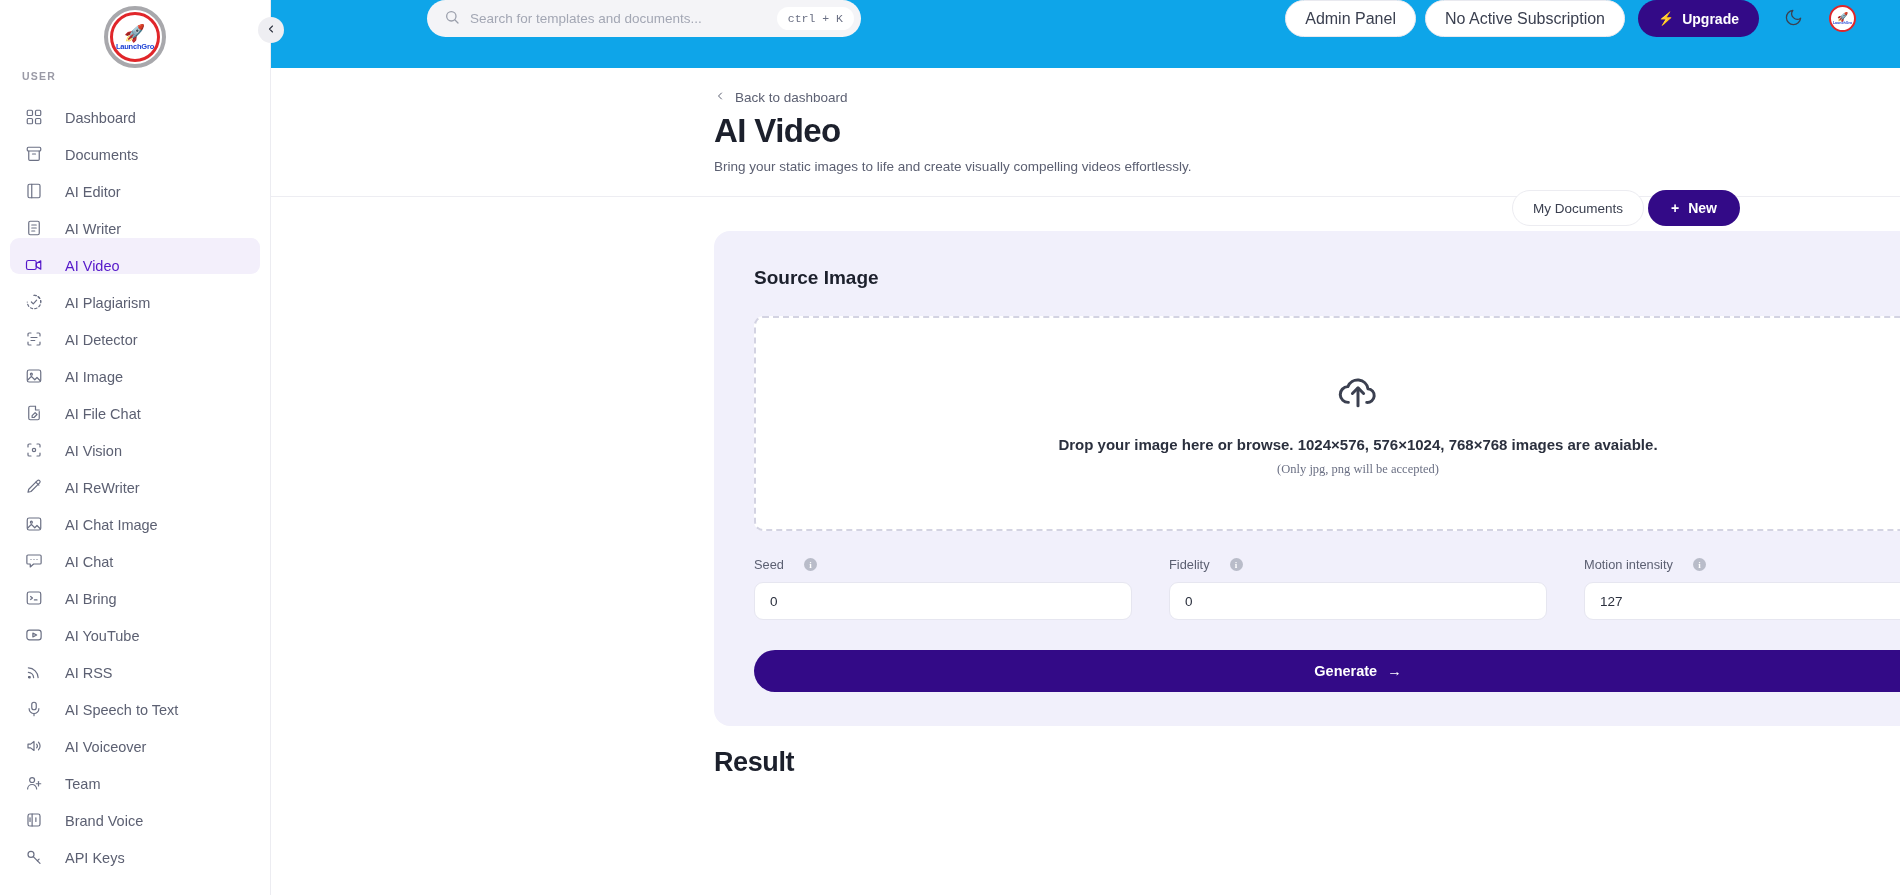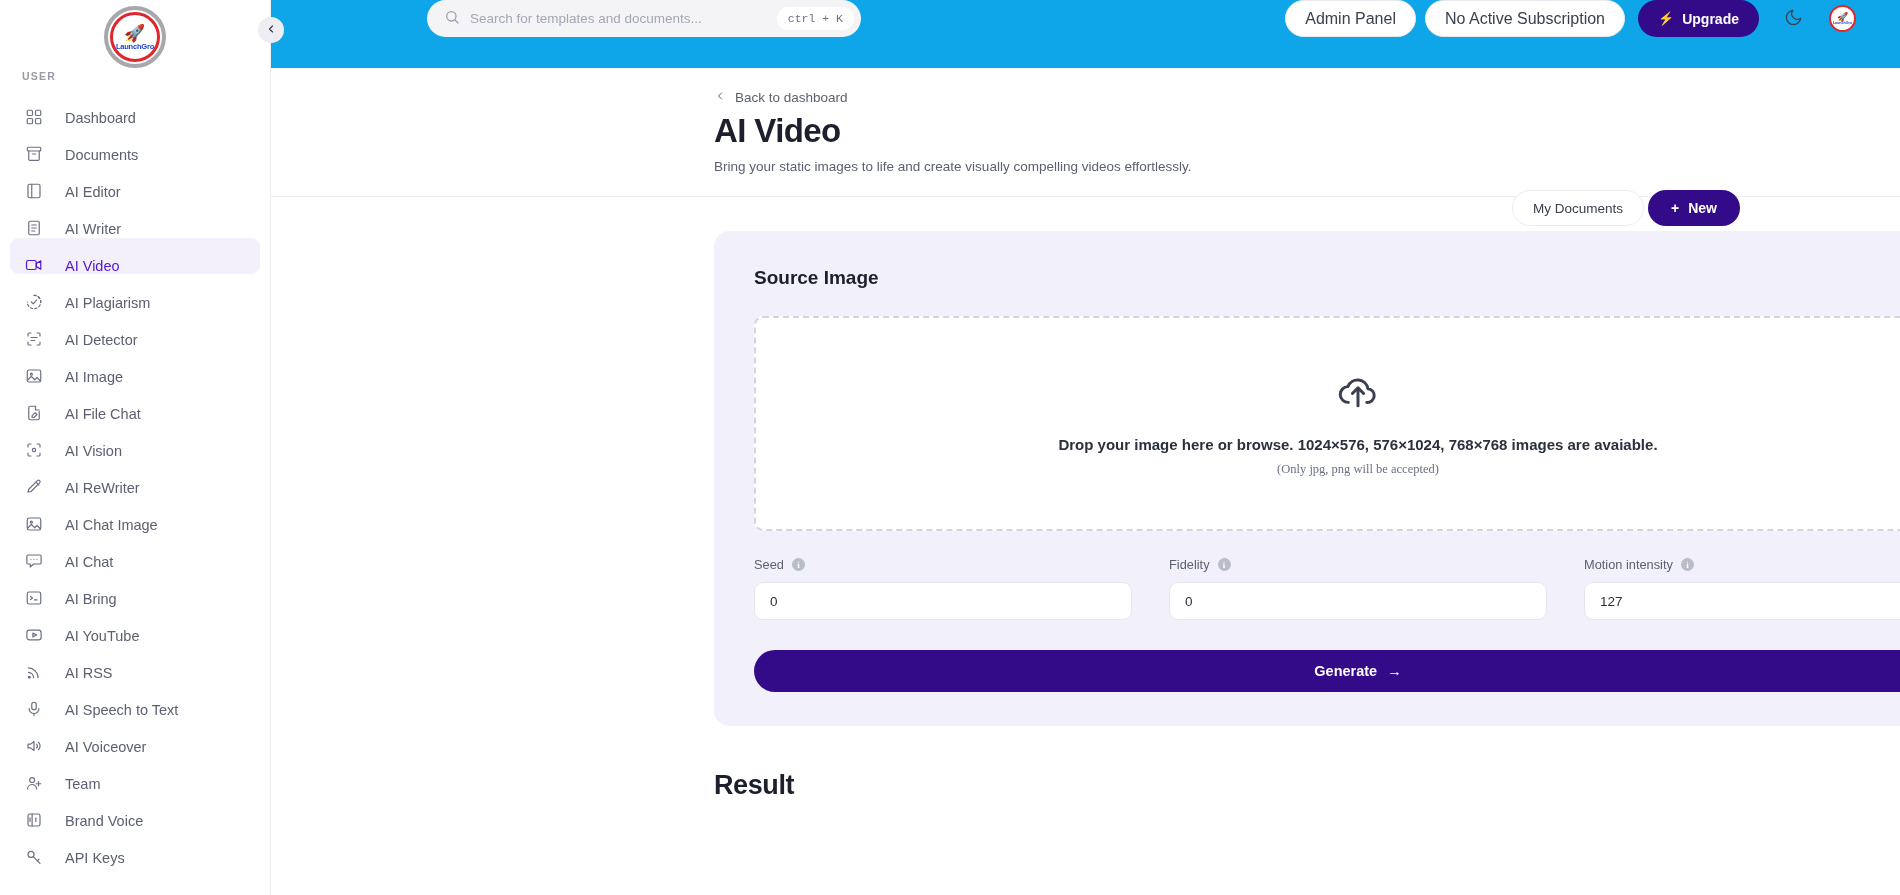--- a/index.html
+++ b/index.html
@@ -211,21 +211,21 @@
     cursor: pointer;
   }
   .dz-icon svg { width: 42px; height: 42px; stroke: #3b4050; stroke-width: 1.7; fill: none;
                  stroke-linecap: round; stroke-linejoin: round; }
   .dz-main { font-size: 15px; font-weight: 700; color: #2b303e; margin-top: 20px; }
   .dz-sub { font-size: 12.5px; color: #6b7084; margin-top: 9px; font-family: Liberation Serif, serif; }
 
   .fields { display: flex; gap: 37px; margin-top: 26px; }
   .field { flex: 1; display: flex; flex-direction: column; }
   .field-label {
-    font-size: 12.8px; color: #5c6072; display: flex; align-items: center; gap: 8px;
+    font-size: 12.8px; color: #5c6072; display: flex; align-items: center; gap: 20px;
     margin-bottom: 10px;
   }
   .info-dot {
     width: 13px; height: 13px; border-radius: 50%;
     background: #b9bcc9; color: #fff;
     font-size: 9px; font-weight: 700;
     display: inline-flex; align-items: center; justify-content: center;
     font-family: "Liberation Serif", serif; cursor: help; flex: 0 0 13px;
   }
   .field-input {
@@ -238,21 +238,21 @@
   .generate-btn {
     margin-top: 30px; width: 100%; height: 42px;
     border-radius: 21px; border: none;
     background: #330a87; color: #fff;
     font-size: 14.5px; font-weight: 700; cursor: pointer;
     display: flex; align-items: center; justify-content: center; gap: 10px;
     font-family: "Liberation Sans", sans-serif;
   }
   .result-title {
     font-size: 27px; font-weight: 700; color: #1c202c;
-    letter-spacing: -0.4px; margin-top: 44px;
+    letter-spacing: -0.4px; margin-top: 21px;
   }
 </style>
 </head>
 <body>
 
 <div class="app">
 
   <aside class="sidebar">
     <div class="logo-wrap">
       <div class="logo-badge">

